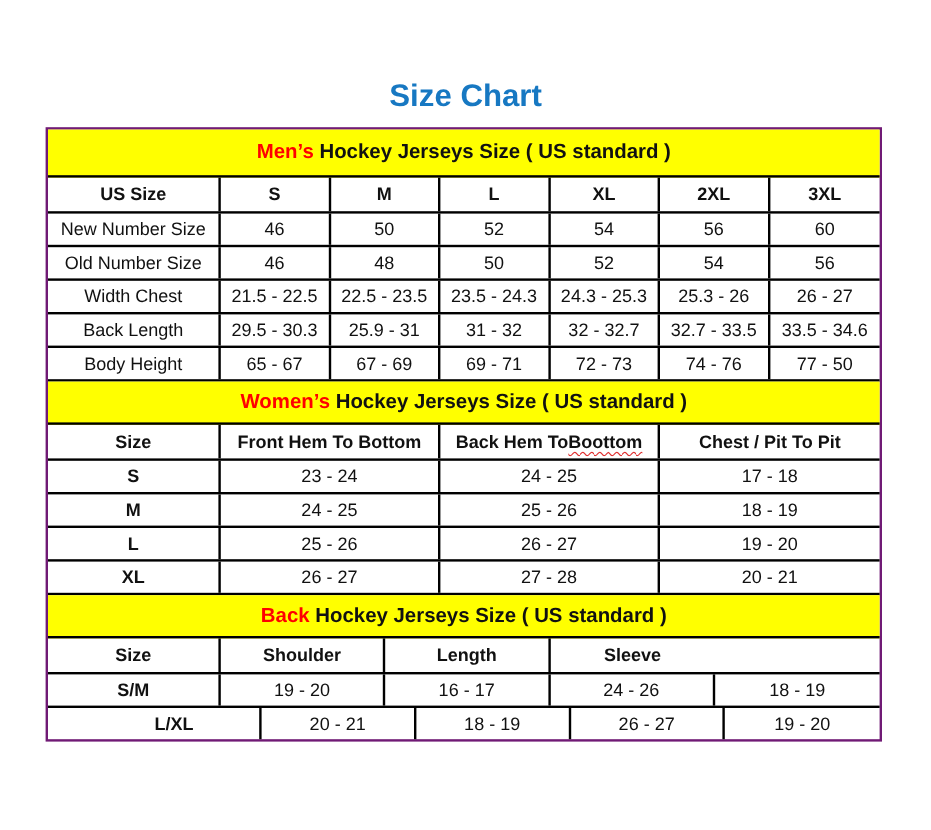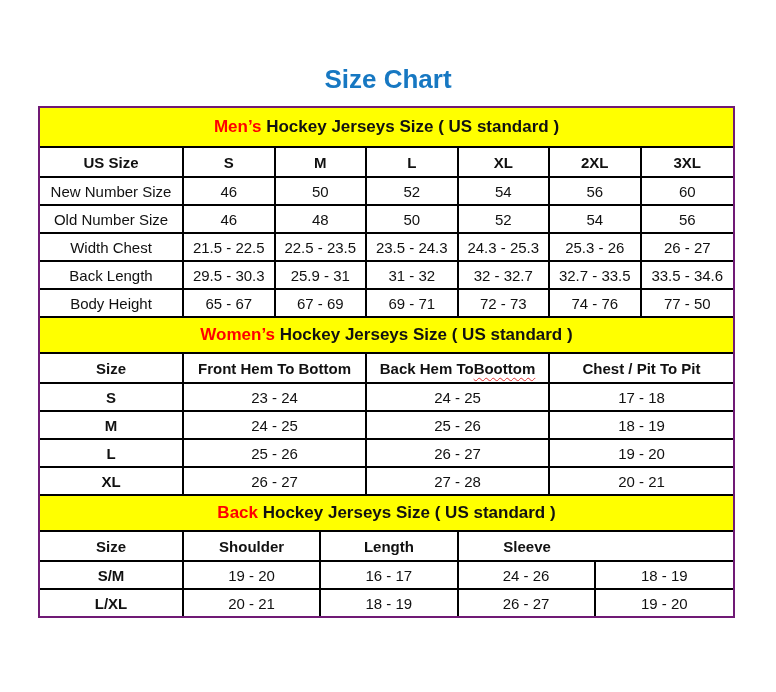--- a/index.html
+++ b/index.html
@@ -37,21 +37,21 @@
     color:#111;
   }
   .table-mens  .band{line-height:38px;height:38px;}
   .table-womens .band{line-height:34px;height:34px;}
   .table-youth  .band{line-height:34px;height:34px;}
   .band .accent{color:var(--accent-red,#FF0000);}
   .row{
     display:grid;
     border-bottom:2px solid #000;
   }
-  .section:last-child .row:last-child{border-bottom:none;}
+  .section:last-child .row:last-child{border-bottom:none;padding-left:34px;}
   .table-mens  .row{grid-template-columns:144px repeat(6,1fr);}
   .table-womens .row{grid-template-columns:144px repeat(3,1fr);}
   .table-youth  .row{grid-template-columns:144px repeat(4,1fr);}
   .cell{
     display:flex;align-items:center;justify-content:center;
     border-right:2px solid #000;
     font-size:15px;
     padding:0 2px;
     white-space:nowrap;
     box-sizing:border-box;

